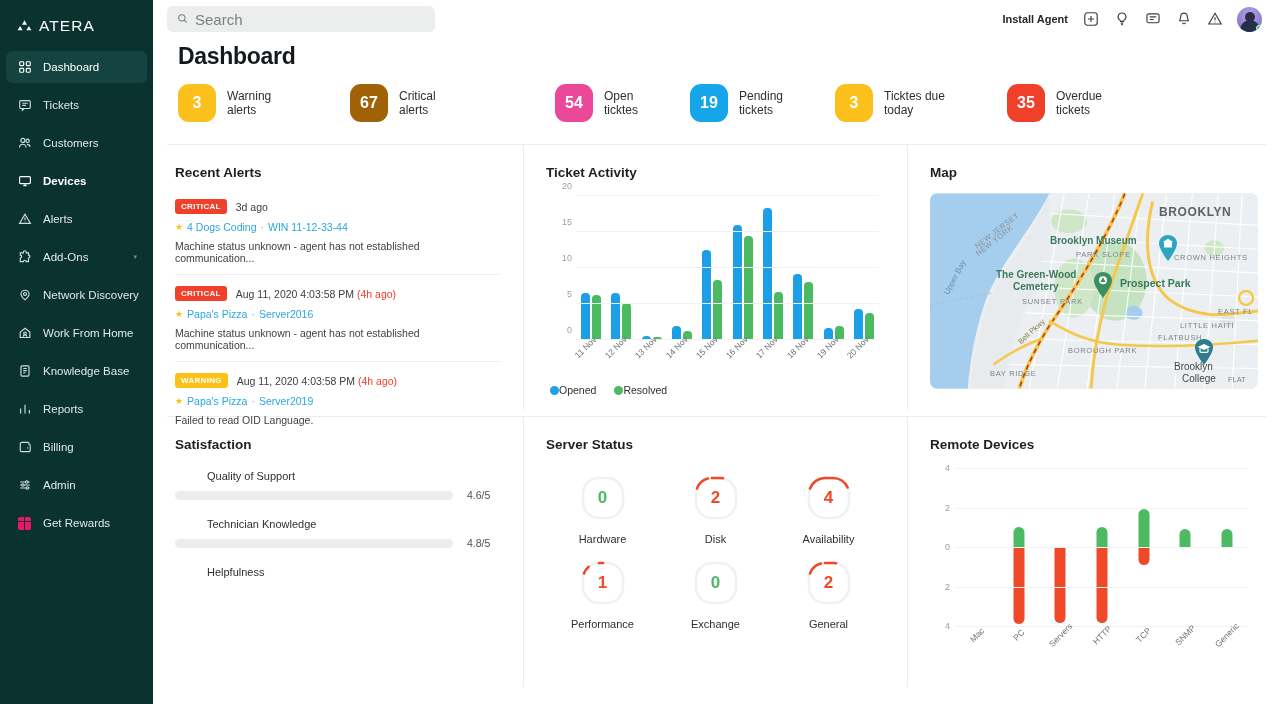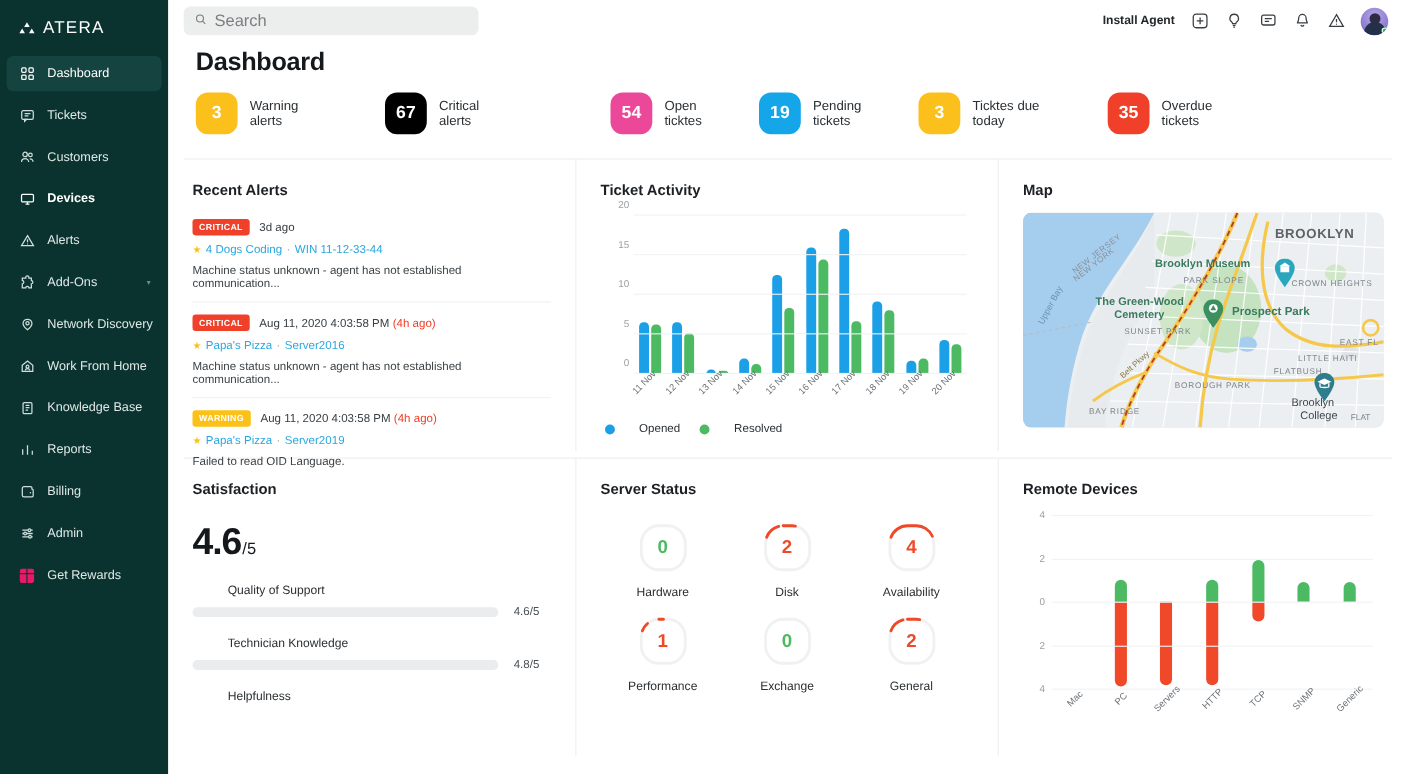--- a/index.html
+++ b/index.html
@@ -112,21 +112,21 @@
   .ta-ylab { position: absolute; left: 0; width: 24px; text-align: right; font-size: 9px; color: #9aa0a5; transform: translateY(-5px); }
   .ta-bars { position: absolute; left: 0; right: 0; bottom: 0; top: 0; display: flex; align-items: flex-end; }
   .ta-group { flex: 1; display: flex; justify-content: center; align-items: flex-end; gap: 2px; height: 100%; }
   .ta-bar { width: 9px; border-radius: 4px 4px 0 0; }
   .ta-bar.opened { background: #1ba0e8; }
   .ta-bar.resolved { background: #4cb963; }
   .ta-xlabs { position: absolute; left: 30px; right: 6px; bottom: 0; height: 26px; display: flex; }
   .ta-xlab { flex: 1; display: flex; justify-content: center; }
   .ta-xlab span { font-size: 8.5px; color: #6b7177; transform: rotate(-45deg); transform-origin: center; white-space: nowrap; }
   .legend { display: flex; gap: 18px; margin-top: 18px; padding-left: 4px; }
-  .leg { display: flex; align-items: center; gap: 22px; font-size: 10.5px; color: #2b3034; }
+  .leg { display: flex; align-items: center; gap: 0; font-size: 10.5px; color: #2b3034; }
   .leg-dot { width: 9px; height: 9px; border-radius: 50%; }
 
   
   .map-box {
     margin-top: 13px; height: 196px; border-radius: 8px; overflow: hidden;
     position: relative; background: #eef0f2;
   }
   .map-label { position: absolute; font-family: "Liberation Sans", sans-serif; white-space: nowrap; }
   .pin { position: absolute; width: 20px; height: 26px; }
 
@@ -361,21 +361,21 @@
       <div class="page-title">Dashboard</div>
     </div>
 
     <div class="stats">
       <div class="stat" style="width:172px">
         <span class="stat-badge" style="background:#fbc01c">3</span>
         <span class="stat-label">Warning
 alerts</span>
       </div>
       <div class="stat" style="width:205px">
-        <span class="stat-badge" style="background:#000000">67</span>
+        <span class="stat-badge" style="background:#a16207">67</span>
         <span class="stat-label">Critical
 alerts</span>
       </div>
       <div class="stat" style="width:135px">
         <span class="stat-badge" style="background:#ec4899">54</span>
         <span class="stat-label">Open
 ticktes</span>
       </div>
       <div class="stat" style="width:145px">
         <span class="stat-badge" style="background:#15a6ea">19</span>
@@ -634,24 +634,20 @@
         </div>
       </div>
     </div>
 
     <div class="divider" style="margin-top:6px"></div>
 
     <div class="grid-row" style="height:270px">
 
       <div class="panel col-a">
         <div class="panel-title">Satisfaction</div>
-        <div class="sat-score">
-          <span class="sat-big">4.6</span>
-          <span class="sat-of">/5</span>
-        </div>
         <div class="sat-rows">
           <div class="sat-row">
             <div class="sat-name">Quality of Support</div>
             <div class="sat-barline">
               <span class="sat-track"><span class="sat-fill" style="width:76%"></span></span>
               <span class="sat-val">4.6/5</span>
             </div>
           </div>
           <div class="sat-row">
             <div class="sat-name">Technician Knowledge</div>

